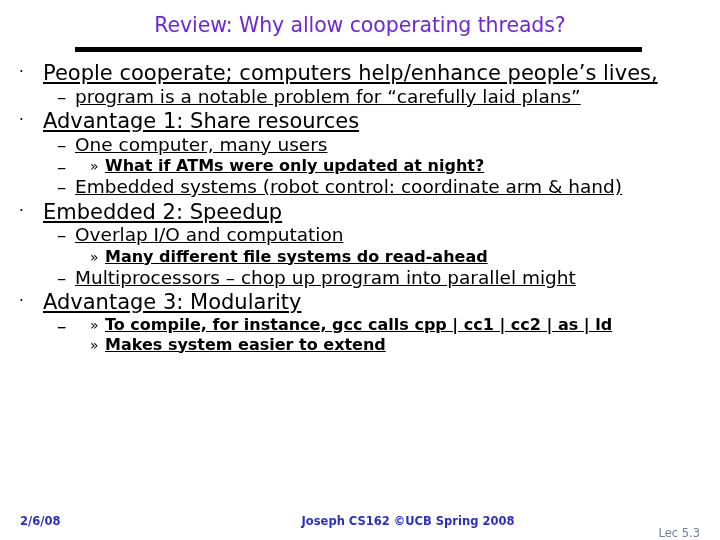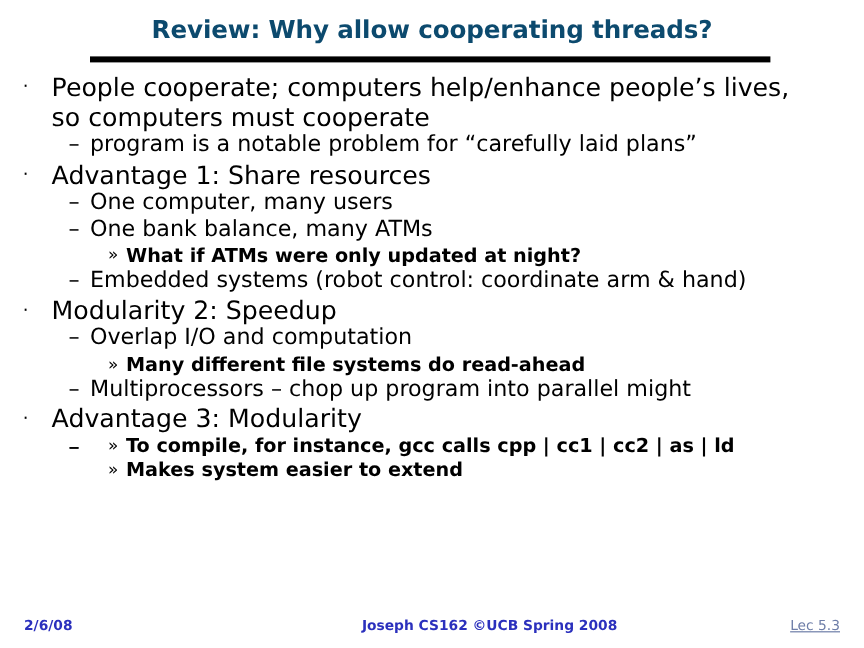--- a/index.html
+++ b/index.html
@@ -25,22 +25,22 @@
   
   .title-block {
     position: absolute;
     left: 0;
     top: 14px;
     width: 720px;
     text-align: center;
   }
   .slide-title {
     font-size: 20.5px;
-    font-weight: bold;
-    color: #0c4a6e;
+    font-weight: normal;
+    color: #6d28d9;
     letter-spacing: -0.1px;
     line-height: 1.12;
     white-space: nowrap;
   }
   .title-rule {
     position: absolute;
     left: 75px;
     top: 47px;
     width: 567px;
     height: 5px;
@@ -98,20 +98,21 @@
   .lvl3 .marker {
     position: absolute;
     left: 90px;
     top: 0;
     font-size: 14px;
     font-weight: normal;
   }
 
   .wrapline {
     display: block;
+    text-decoration: underline;
   }
 
   
   .footer {
     position: absolute;
     left: 0;
     bottom: 6px;
     width: 720px;
     height: 20px;
   }
@@ -130,69 +131,66 @@
     width: 720px;
     text-align: center;
     font-size: 11.5px;
     font-weight: bold;
     color: #2B30BD;
     padding-left: 48px;
   }
   .footer-lec {
     position: absolute;
     right: 20px;
-    top: 0;
+    top: 12px;
     font-size: 11.5px;
     color: #6E7EA8;
-    text-decoration: underline;
   }
 </style>
 </head>
 <body>
 
 <div class="slide">
 
   <div class="title-block">
     <div class="slide-title">Review: Why allow cooperating threads?</div>
   </div>
   <div class="title-rule"></div>
 
   <div class="body-block" id="body-block">
       <div class="line lvl1">
         <span class="marker">·</span>
         <span class="wrapline">People cooperate; computers help/enhance people’s lives,</span>
-        <span class="wrapline">so computers must cooperate</span>
       </div>
       <div class="line lvl2">
         <span class="marker">–</span>
         <span class="wrapline">program is a notable problem for “carefully laid plans”</span>
       </div>
       <div class="line lvl1">
         <span class="marker">·</span>
         <span class="wrapline">Advantage 1: Share resources</span>
       </div>
       <div class="line lvl2">
         <span class="marker">–</span>
         <span class="wrapline">One computer, many users</span>
       </div>
       <div class="line lvl2">
         <span class="marker">–</span>
-        <span class="wrapline">One bank balance, many ATMs</span>
       </div>
       <div class="line lvl3">
         <span class="marker">»</span>
         <span class="wrapline">What if ATMs were only updated at night?</span>
       </div>
       <div class="line lvl2">
         <span class="marker">–</span>
         <span class="wrapline">Embedded systems (robot control: coordinate arm &amp; hand)</span>
       </div>
       <div class="line lvl1">
         <span class="marker">·</span>
-        <span class="wrapline">Modularity 2: Speedup</span>
+        <span class="wrapline">Embedded 2: Speedup</span>
       </div>
       <div class="line lvl2">
         <span class="marker">–</span>
         <span class="wrapline">Overlap I/O and computation</span>
       </div>
       <div class="line lvl3">
         <span class="marker">»</span>
         <span class="wrapline">Many different file systems do read-ahead</span>
       </div>
       <div class="line lvl2">

